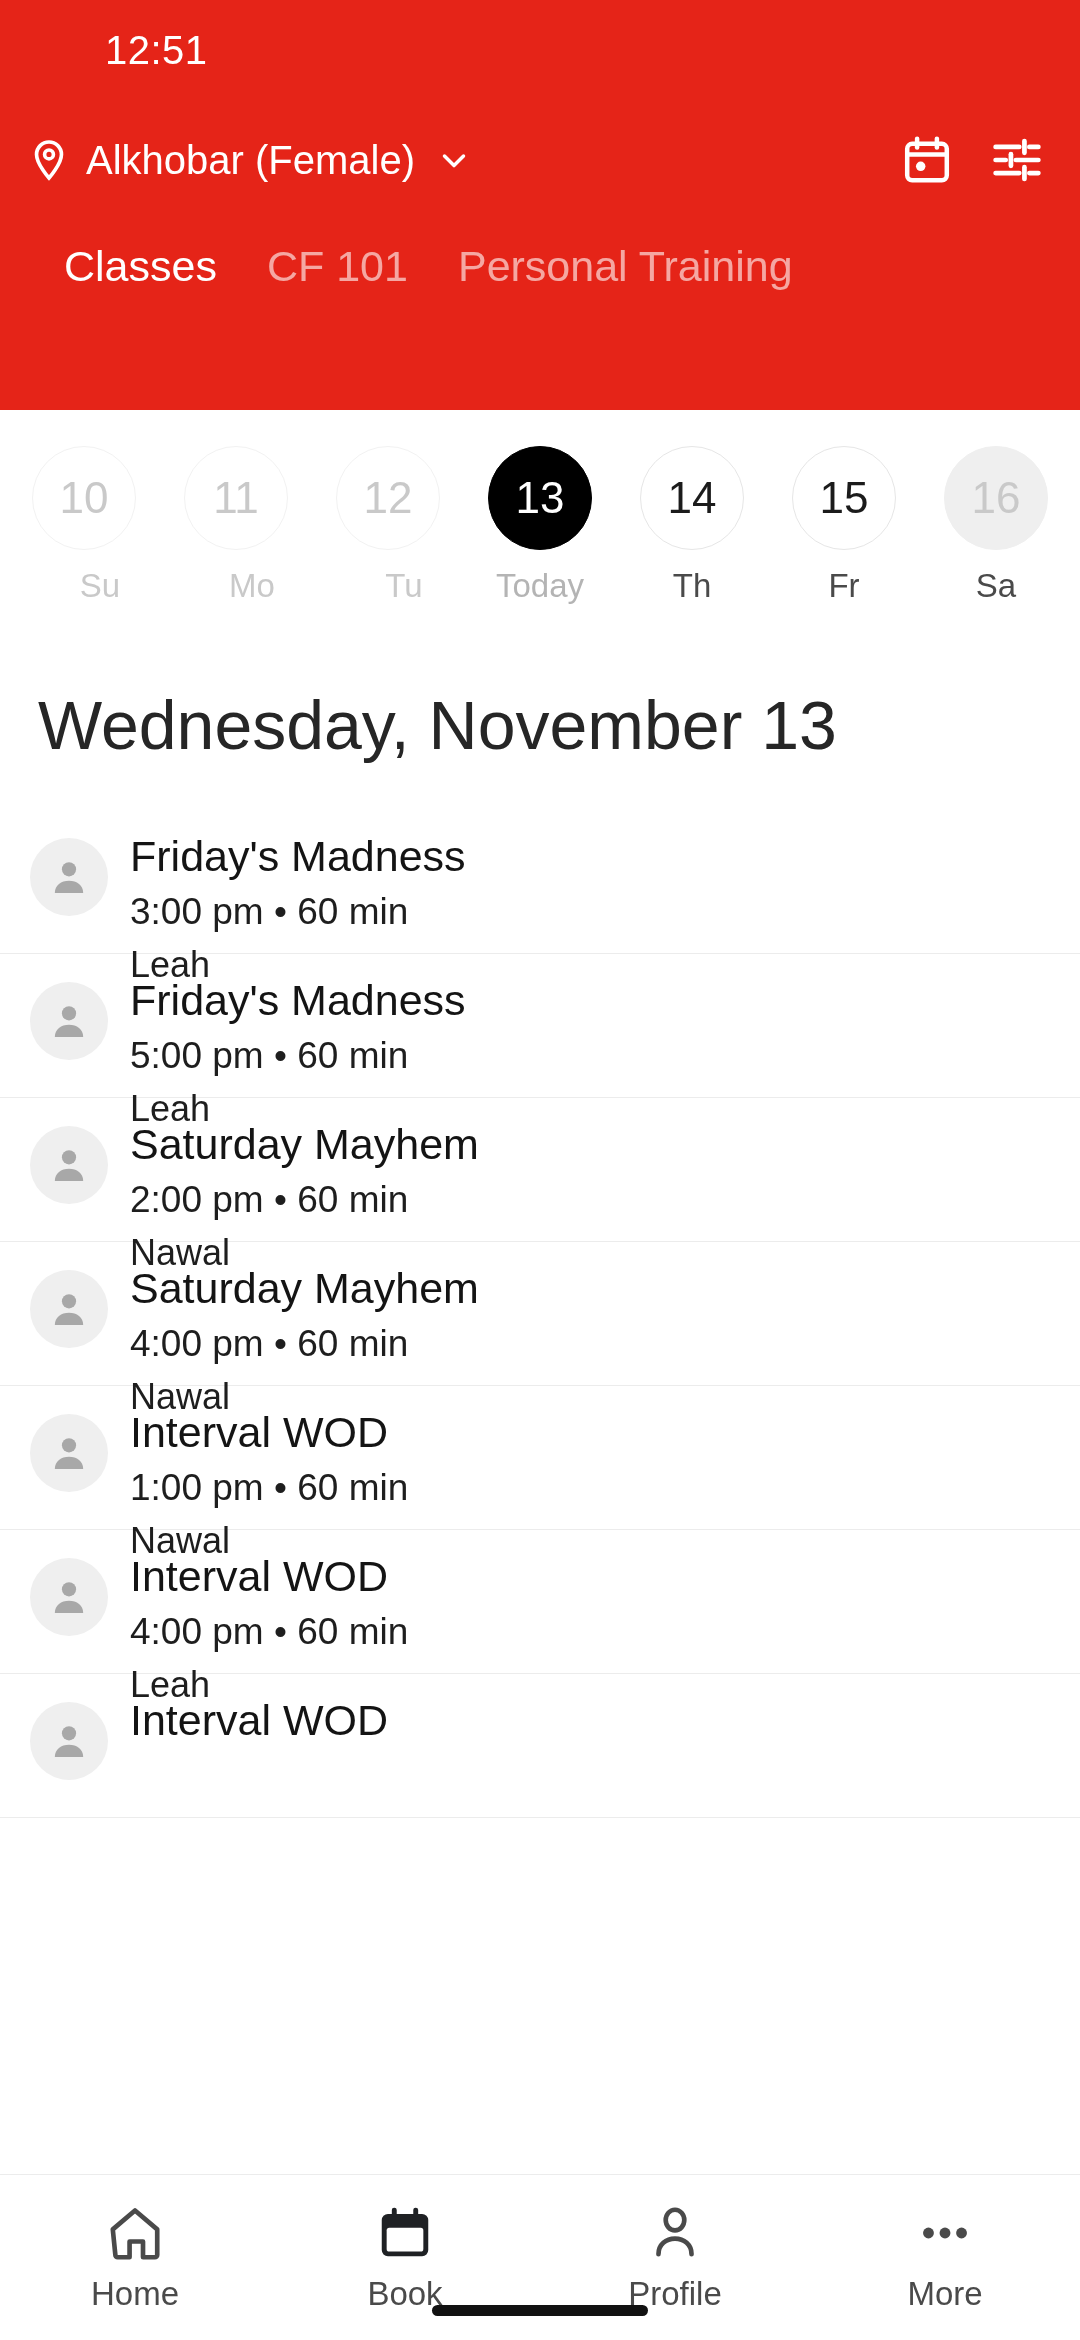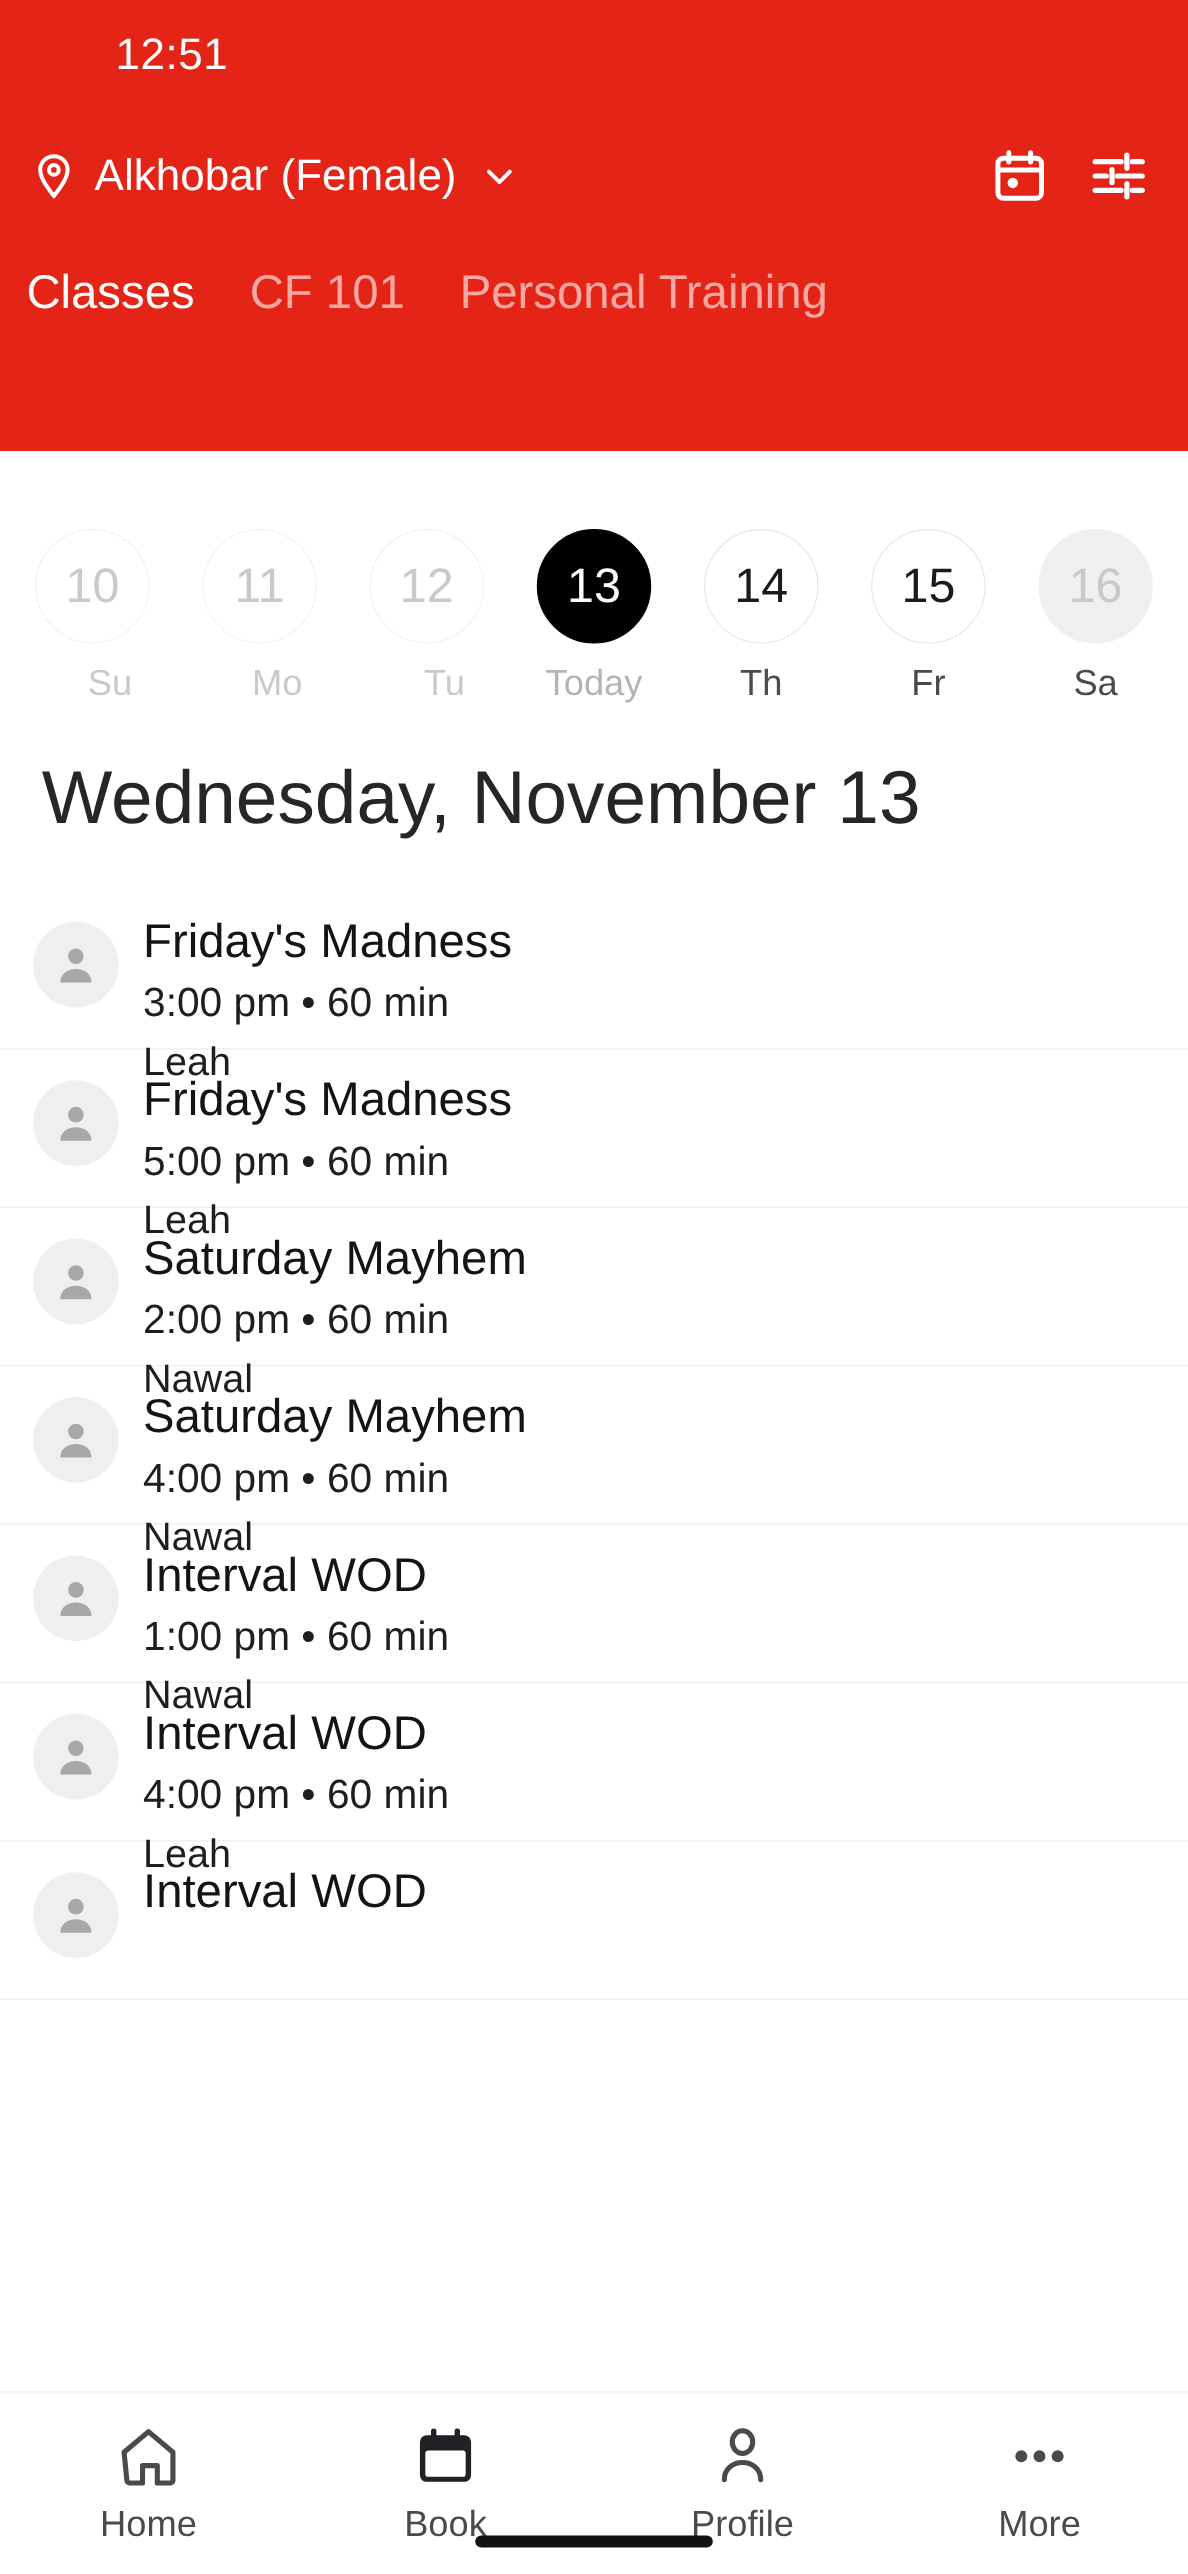--- a/index.html
+++ b/index.html
@@ -38,31 +38,31 @@
 
   .tabs {
     display:flex; align-items:flex-end; height:auto;
     padding:22px 0 0 24px; gap:0;
   }
   .tab {
     font-size:43px; color:rgba(255,255,255,0.60); font-weight:400;
     padding:0 26px 0 0; white-space:nowrap;
   }
   .tab:first-child { padding-left:0; }
-  .tab.active { color:#ffffff; }
+  .tab.active { color:#ffffff;margin-left:40px; }
   .tab + .tab { padding-left:24px; }
 
   
   .datestrip {
     position:absolute; top:410px; left:0; width:1080px; height:270px;
     display:flex; align-items:flex-start; padding:0 8px;
   }
   .daycell {
     flex:1 1 0; display:flex; flex-direction:column; align-items:center;
-    padding-top:71px;
+    padding-top:36px;
   }
   .daycircle {
     width:104px; height:104px; border-radius:50%;
     display:flex; align-items:center; justify-content:center;
     font-size:44px; color:#1b1b1b;
     border:1.5px solid #e6e6e6; background:#ffffff;
   }
   .daycircle.past { color:#c9c9c9; border-color:#f2f2f2; }
   .daycircle.today { background:#000000; color:#ffffff; border-color:#000000; font-weight:500; }
   .daycircle.disabled { background:#efefef; border-color:#efefef; color:#c9c9c9; }

